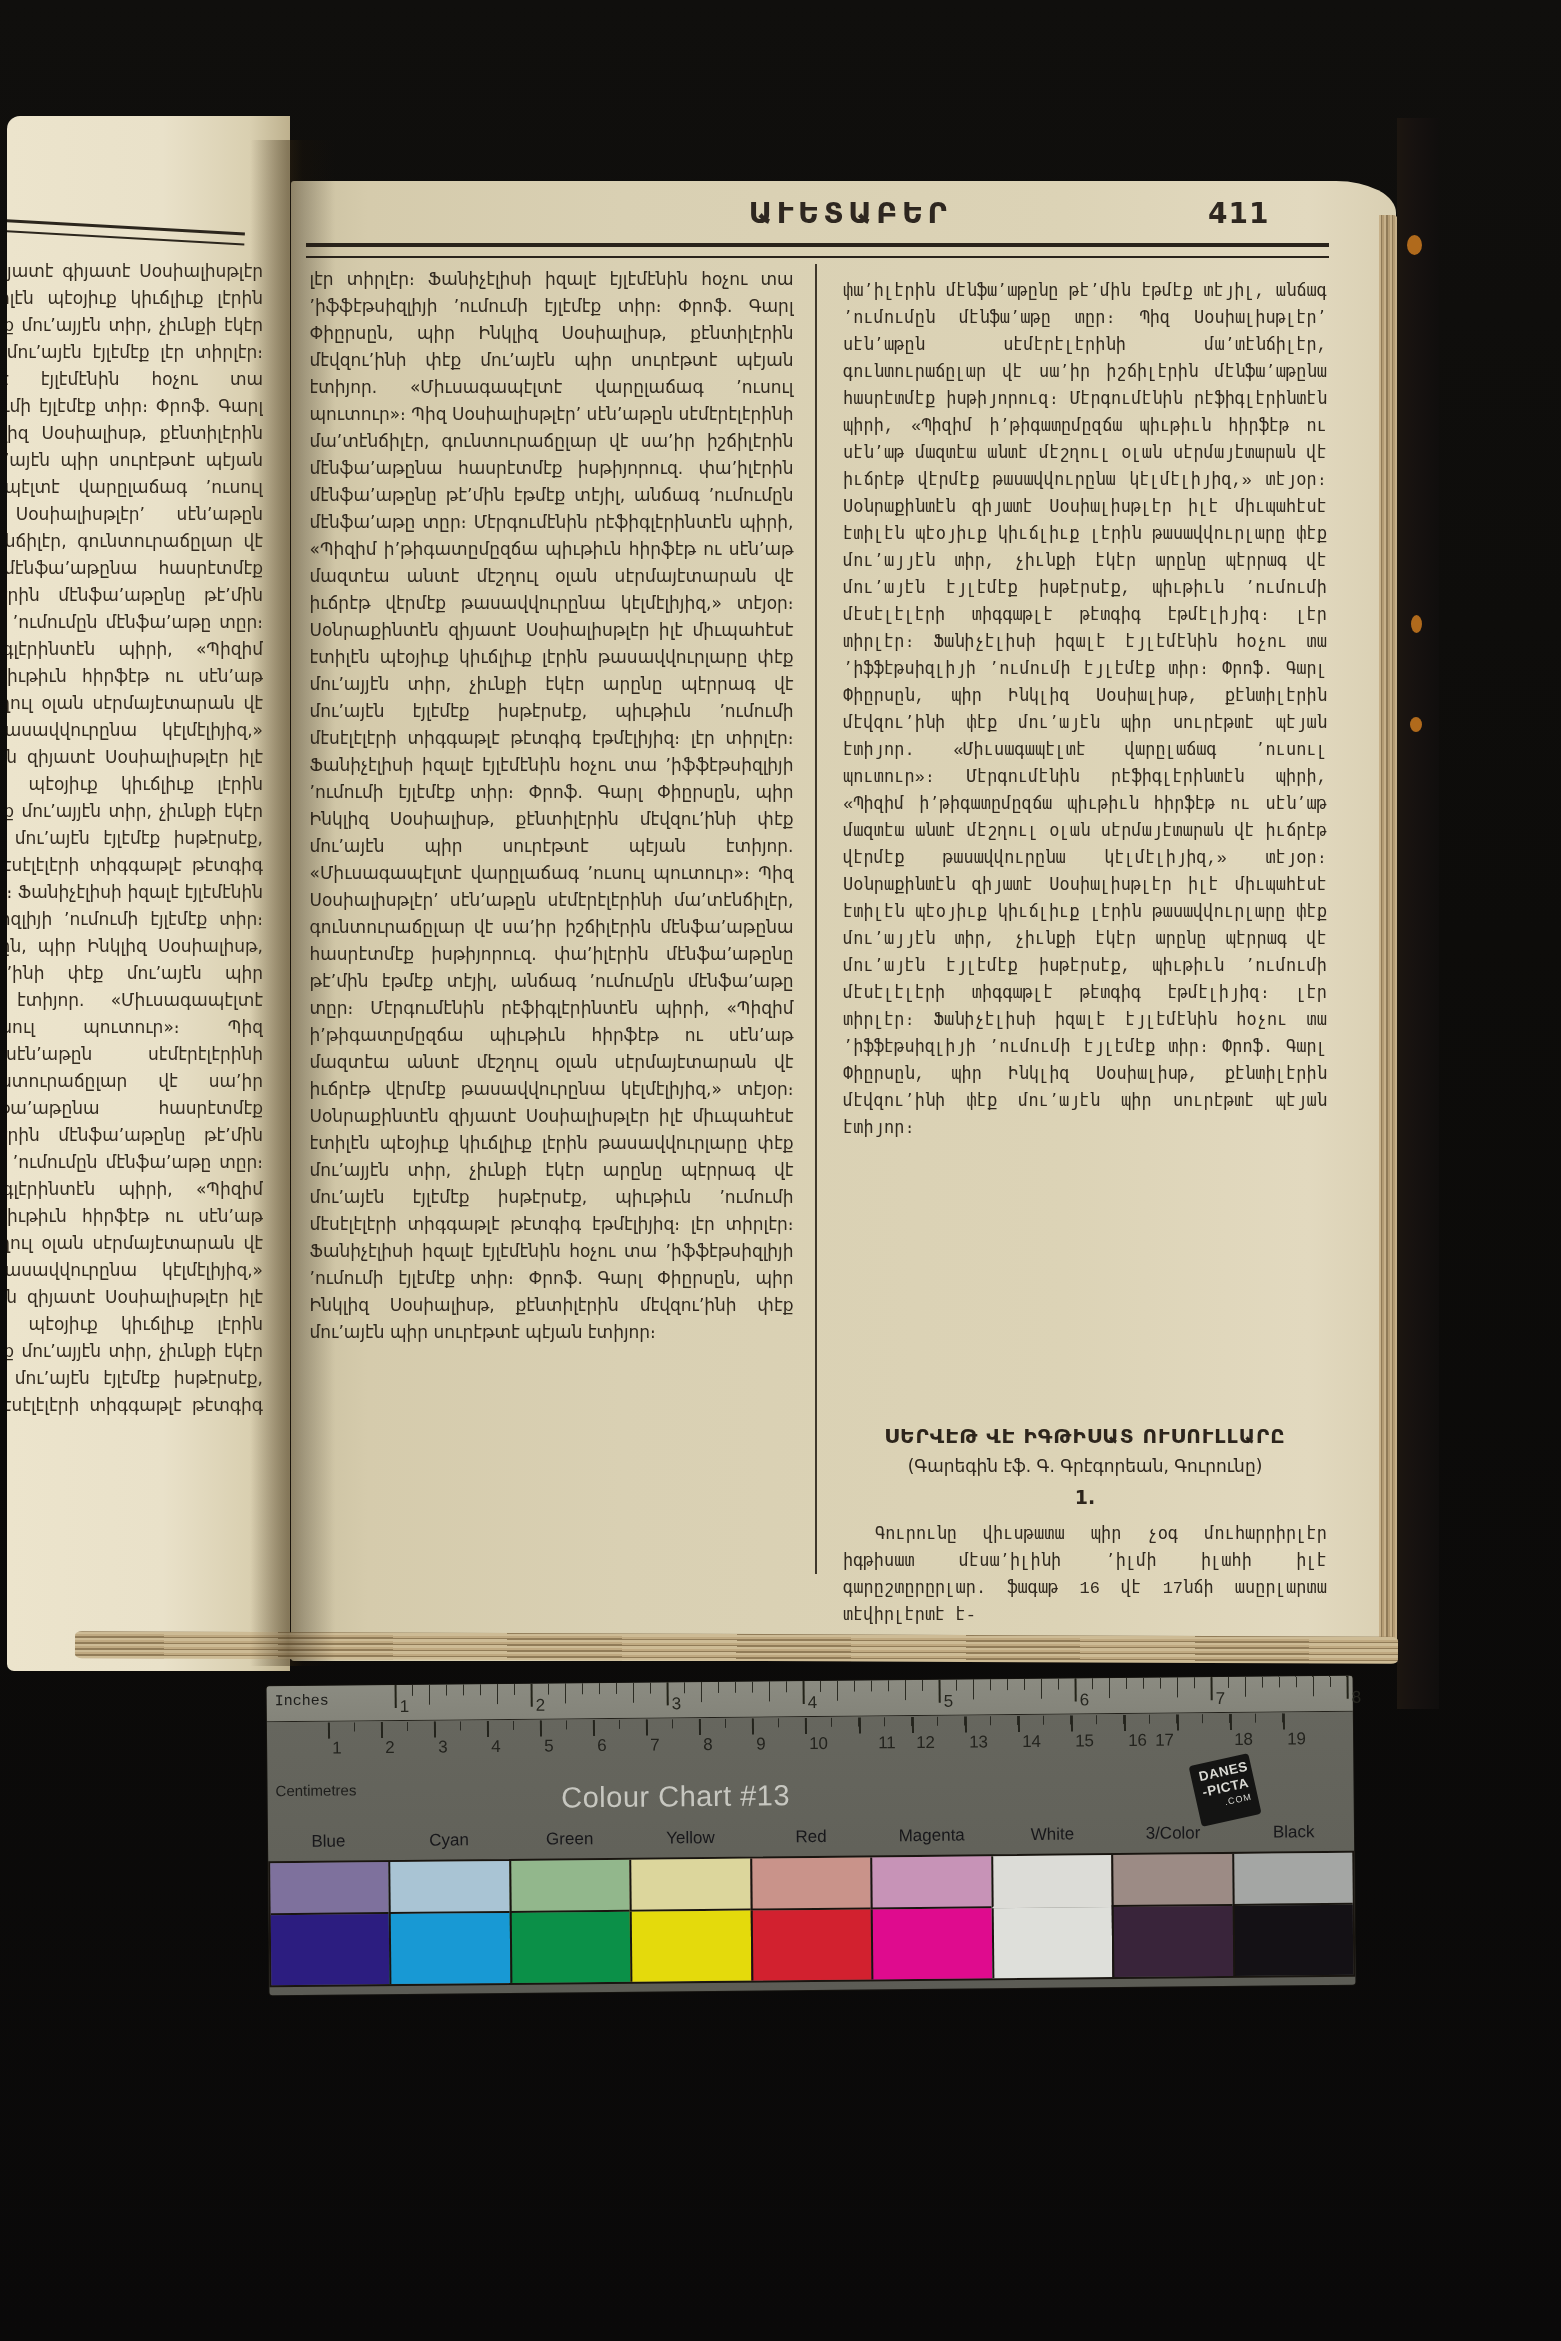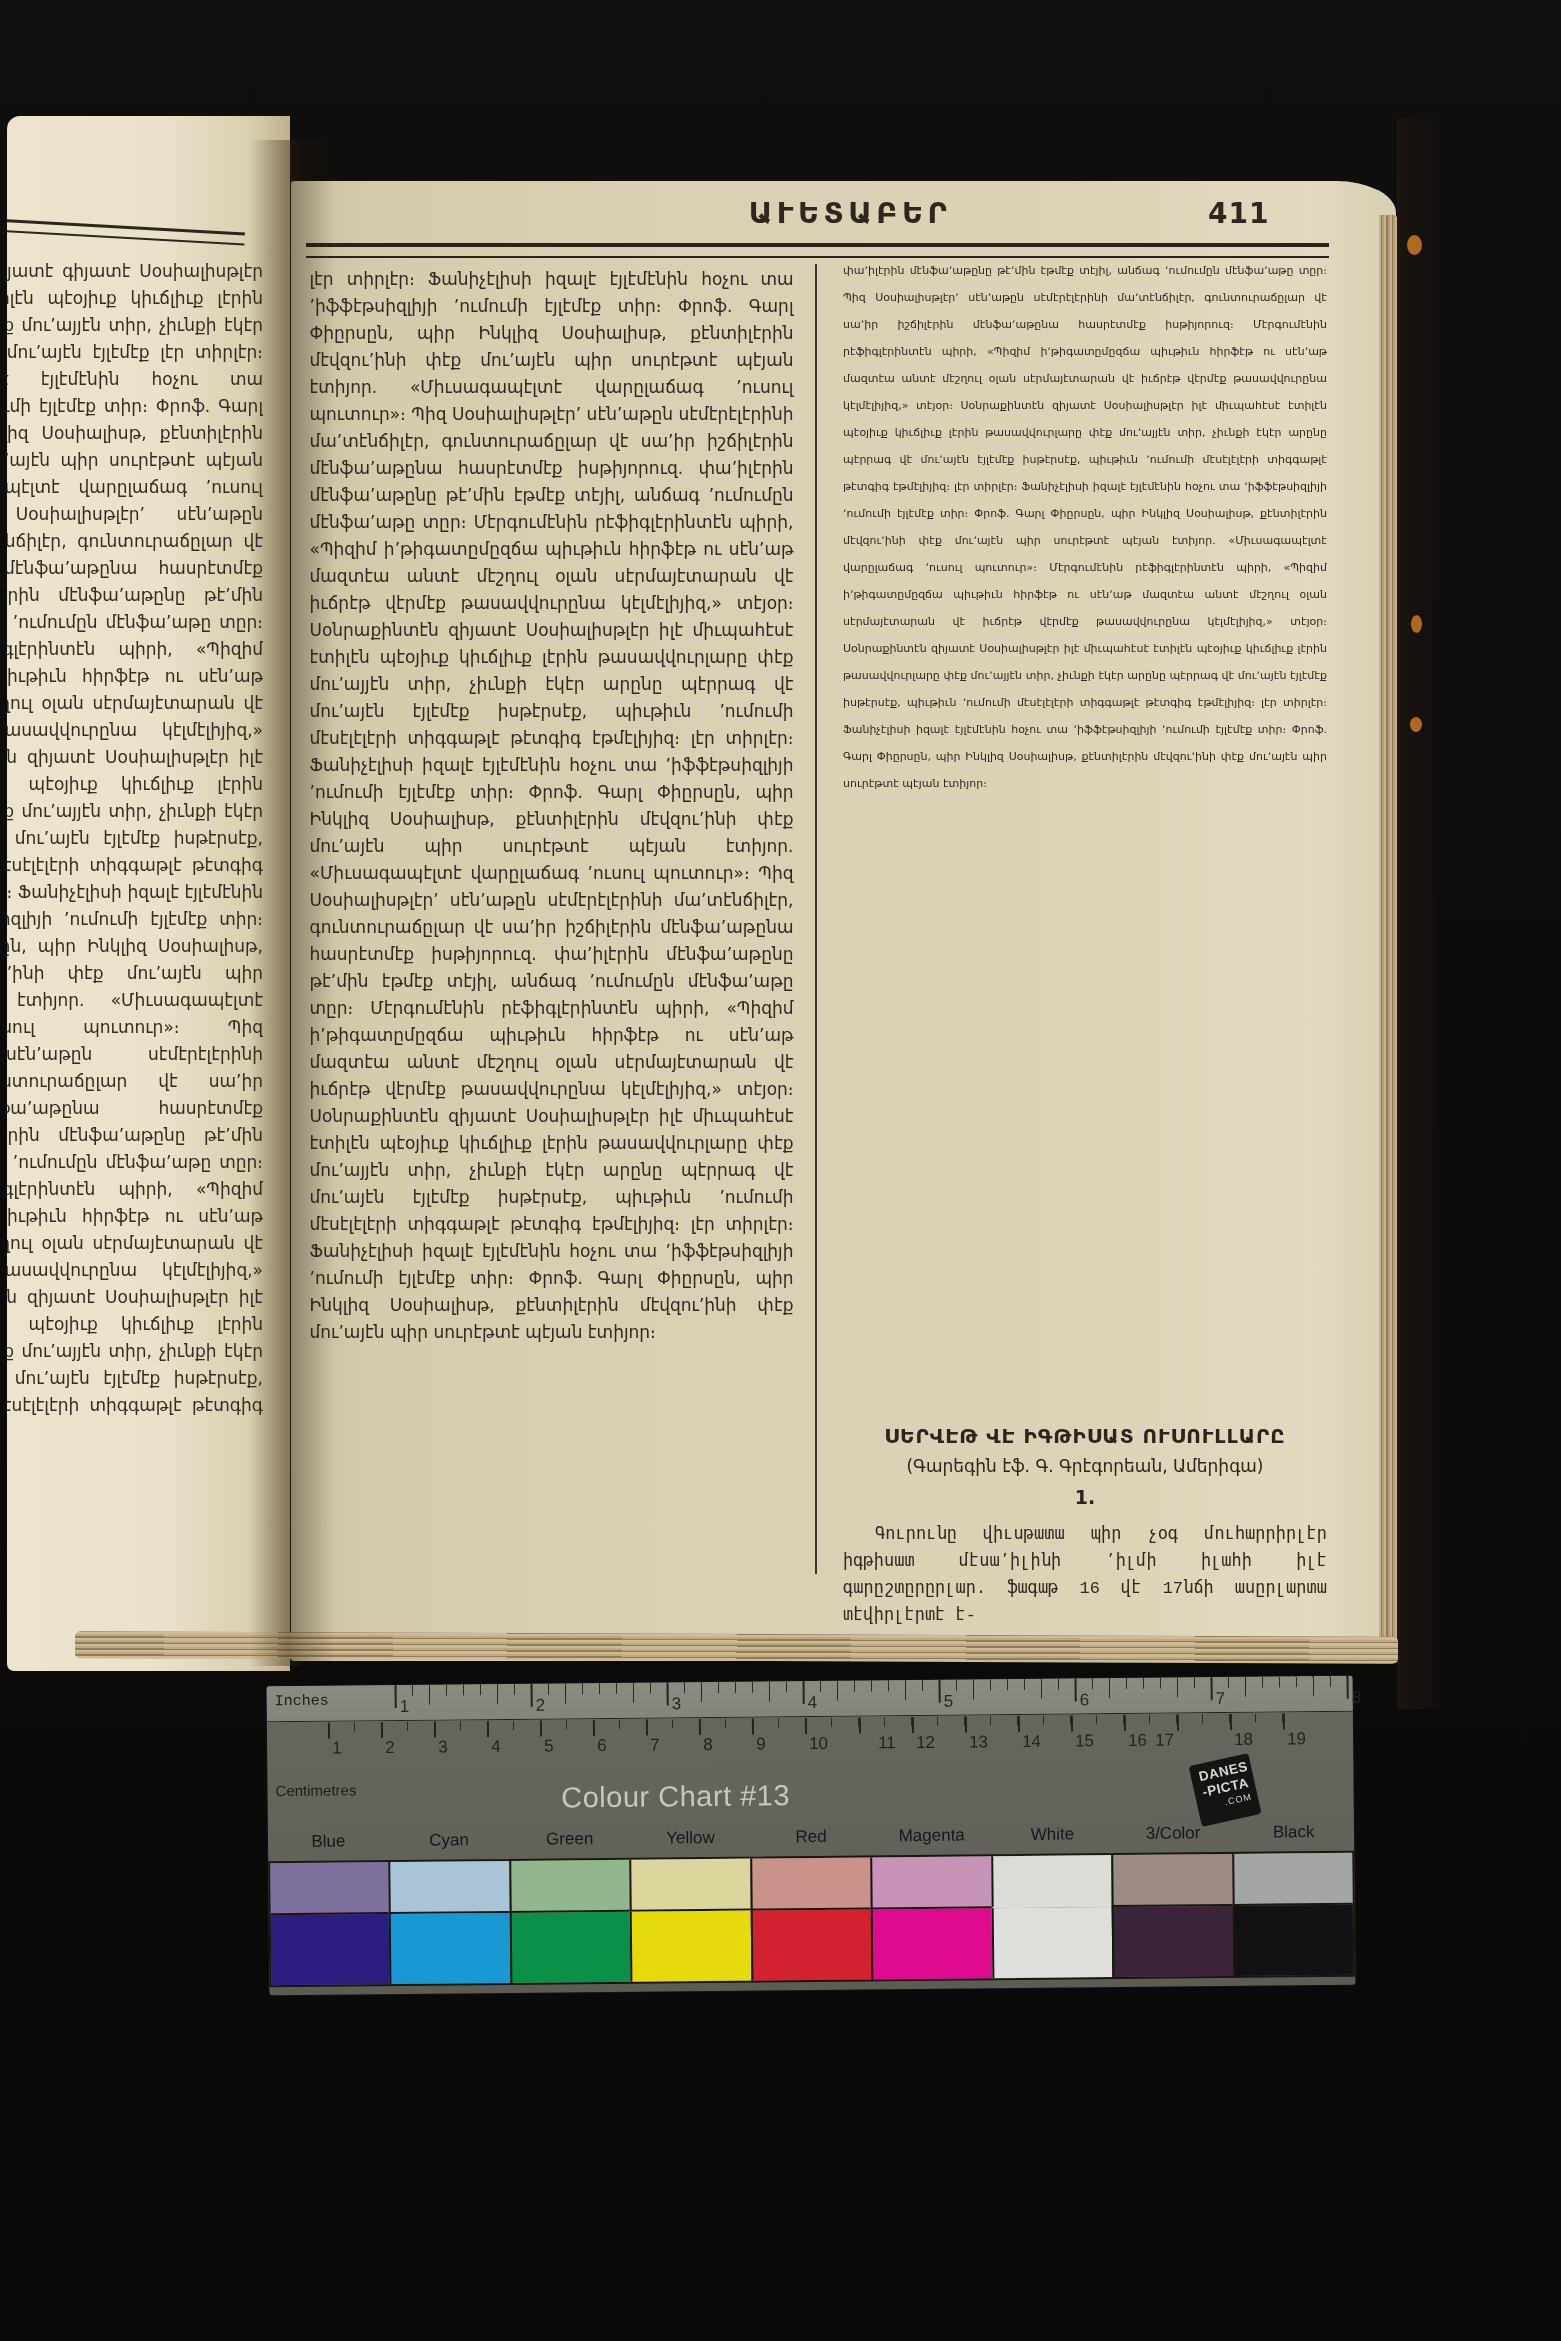--- a/index.html
+++ b/index.html
@@ -23,22 +23,22 @@
     background:linear-gradient(90deg,#c9bf9f 0%,#d5cbac 7%,#d9d0b3 30%,#dcd3b6 70%,#e2d9bf 92%,#d9cfb2 100%);
     border-radius:3px 60px 10px 3px / 3px 32px 10px 3px;}
   .page-header-title{position:absolute;left:559px;top:15px;transform:translateX(-50%);
     font-size:29px;font-weight:bold;letter-spacing:4.5px;color:#2e2720;}
   .page-number{position:absolute;left:917px;top:16px;font-size:28px;font-weight:bold;color:#2e2720;letter-spacing:1px;}
   .header-rule{position:absolute;left:15px;top:62px;width:1023px;height:8.5px;
     border-top:4px solid #29231b;border-bottom:2px solid #29231b;}
   .col1{position:absolute;left:18.5px;top:85px;width:484px;height:1306px;overflow:hidden;
     font-size:17px;line-height:27px;text-align:justify;color:#31291f;}
   .col-divider{position:absolute;left:524px;top:83px;width:1.5px;height:1310px;background:#3f382c;}
-  .col2-top{position:absolute;left:552px;top:76px;width:484px;height:1150px;overflow:hidden;
-    font-size:11px;line-height:27px;text-align:justify;color:#31291f;}
+  .col2-top{position:absolute;left:552px;top:97px;width:484px;height:1150px;overflow:hidden;
+    font-size:17px;line-height:27px;text-align:justify;color:#31291f;font-family:Liberation Mono, monospace;}
   .col2-bottom{position:absolute;left:552px;top:1240px;width:484px;height:334px;overflow:hidden;color:#2d251c;}
   .sec-h1{font-size:20px;font-weight:bold;text-align:center;letter-spacing:1px;margin:3px 0 8px 0;}
   .sec-h2{font-size:17px;text-align:center;margin:0 0 10px 0;}
   .sec-num{font-size:19px;font-weight:bold;text-align:center;margin:0 0 13px 0;}
   .col2-end{font-size:17px;line-height:27px;text-align:justify;text-indent:32px;color:#31291f;font-family:Liberation Mono, monospace;}
 
   
   .right-edge-stack{position:absolute;left:1379px;top:215px;width:19px;height:1441px;
     background:repeating-linear-gradient(90deg,#c7b18a 0 2px,#8f7a57 2px 3.5px,#b49c74 3.5px 5.5px);
     border-radius:0 5px 5px 0;}
@@ -108,21 +108,21 @@
 
   <div class="right-page">
     <div class="page-header-title">ԱՒԵՏԱԲԵՐ</div>
     <div class="page-number">411</div>
     <div class="header-rule"></div>
     <div class="col1">լէր տիրլէր։ Ֆանիչէլիսի իզալէ էյլէմէնին հօչու տա ՚իֆֆէթսիզլիյի ՚ումումի էյլէմէք տիր։ Փրոֆ. Գարլ Փիըրսըն, պիր Ինկլիզ Սօսիալիսթ, քէնտիլէրին մէվզու՚ինի փէք մու՚այէն պիր սուրէթտէ պէյան էտիյոր. «Միւսագապէլտէ վարըլաճագ ՚ուսուլ պուտուր»։ Պիզ Սօսիալիսթլէր՚ սէն՚աթըն սէմէրէլէրինի մա՚տէնճիլէր, գունտուրաճըլար վէ սա՚իր իշճիլէրին մէնֆա՚աթընա հասրէտմէք իսթիյորուզ. փա՚իլէրին մէնֆա՚աթընը թէ՚մին էթմէք տէյիլ, անճագ ՚ումումըն մէնֆա՚աթը տըր։ Մէրգումէնին րէֆիգլէրինտէն պիրի, «Պիզիմ ի՚թիգատըմըզճա պիւթիւն հիրֆէթ ու սէն՚աթ մազտէա անտէ մէշղուլ օլան սէրմայէտարան վէ իւճրէթ վէրմէք թասավվուրընա կէլմէլիյիզ,» տէյօր։ Սօնրաքինտէն զիյատէ Սօսիալիսթլէր իլէ միւպահէսէ էտիլէն պէօյիւք կիւճլիւք լէրին թասավվուրլարը փէք մու՚այյէն տիր, չիւնքի էկէր արընը պէրրագ վէ մու՚այէն էյլէմէք իսթէրսէք, պիւթիւն ՚ումումի մէսէլէլէրի տիգգաթլէ թէտգիգ էթմէլիյիզ։ լէր տիրլէր։ Ֆանիչէլիսի իզալէ էյլէմէնին հօչու տա ՚իֆֆէթսիզլիյի ՚ումումի էյլէմէք տիր։ Փրոֆ. Գարլ Փիըրսըն, պիր Ինկլիզ Սօսիալիսթ, քէնտիլէրին մէվզու՚ինի փէք մու՚այէն պիր սուրէթտէ պէյան էտիյոր. «Միւսագապէլտէ վարըլաճագ ՚ուսուլ պուտուր»։ Պիզ Սօսիալիսթլէր՚ սէն՚աթըն սէմէրէլէրինի մա՚տէնճիլէր, գունտուրաճըլար վէ սա՚իր իշճիլէրին մէնֆա՚աթընա հասրէտմէք իսթիյորուզ. փա՚իլէրին մէնֆա՚աթընը թէ՚մին էթմէք տէյիլ, անճագ ՚ումումըն մէնֆա՚աթը տըր։ Մէրգումէնին րէֆիգլէրինտէն պիրի, «Պիզիմ ի՚թիգատըմըզճա պիւթիւն հիրֆէթ ու սէն՚աթ մազտէա անտէ մէշղուլ օլան սէրմայէտարան վէ իւճրէթ վէրմէք թասավվուրընա կէլմէլիյիզ,» տէյօր։ Սօնրաքինտէն զիյատէ Սօսիալիսթլէր իլէ միւպահէսէ էտիլէն պէօյիւք կիւճլիւք լէրին թասավվուրլարը փէք մու՚այյէն տիր, չիւնքի էկէր արընը պէրրագ վէ մու՚այէն էյլէմէք իսթէրսէք, պիւթիւն ՚ումումի մէսէլէլէրի տիգգաթլէ թէտգիգ էթմէլիյիզ։ լէր տիրլէր։ Ֆանիչէլիսի իզալէ էյլէմէնին հօչու տա ՚իֆֆէթսիզլիյի ՚ումումի էյլէմէք տիր։ Փրոֆ. Գարլ Փիըրսըն, պիր Ինկլիզ Սօսիալիսթ, քէնտիլէրին մէվզու՚ինի փէք մու՚այէն պիր սուրէթտէ պէյան էտիյոր։</div>
     <div class="col-divider"></div>
     <div class="col2-top">փա՚իլէրին մէնֆա՚աթընը թէ՚մին էթմէք տէյիլ, անճագ ՚ումումըն մէնֆա՚աթը տըր։ Պիզ Սօսիալիսթլէր՚ սէն՚աթըն սէմէրէլէրինի մա՚տէնճիլէր, գունտուրաճըլար վէ սա՚իր իշճիլէրին մէնֆա՚աթընա հասրէտմէք իսթիյորուզ։ Մէրգումէնին րէֆիգլէրինտէն պիրի, «Պիզիմ ի՚թիգատըմըզճա պիւթիւն հիրֆէթ ու սէն՚աթ մազտէա անտէ մէշղուլ օլան սէրմայէտարան վէ իւճրէթ վէրմէք թասավվուրընա կէլմէլիյիզ,» տէյօր։ Սօնրաքինտէն զիյատէ Սօսիալիսթլէր իլէ միւպահէսէ էտիլէն պէօյիւք կիւճլիւք լէրին թասավվուրլարը փէք մու՚այյէն տիր, չիւնքի էկէր արընը պէրրագ վէ մու՚այէն էյլէմէք իսթէրսէք, պիւթիւն ՚ումումի մէսէլէլէրի տիգգաթլէ թէտգիգ էթմէլիյիզ։ լէր տիրլէր։ Ֆանիչէլիսի իզալէ էյլէմէնին հօչու տա ՚իֆֆէթսիզլիյի ՚ումումի էյլէմէք տիր։ Փրոֆ. Գարլ Փիըրսըն, պիր Ինկլիզ Սօսիալիսթ, քէնտիլէրին մէվզու՚ինի փէք մու՚այէն պիր սուրէթտէ պէյան էտիյոր. «Միւսագապէլտէ վարըլաճագ ՚ուսուլ պուտուր»։ Մէրգումէնին րէֆիգլէրինտէն պիրի, «Պիզիմ ի՚թիգատըմըզճա պիւթիւն հիրֆէթ ու սէն՚աթ մազտէա անտէ մէշղուլ օլան սէրմայէտարան վէ իւճրէթ վէրմէք թասավվուրընա կէլմէլիյիզ,» տէյօր։ Սօնրաքինտէն զիյատէ Սօսիալիսթլէր իլէ միւպահէսէ էտիլէն պէօյիւք կիւճլիւք լէրին թասավվուրլարը փէք մու՚այյէն տիր, չիւնքի էկէր արընը պէրրագ վէ մու՚այէն էյլէմէք իսթէրսէք, պիւթիւն ՚ումումի մէսէլէլէրի տիգգաթլէ թէտգիգ էթմէլիյիզ։ լէր տիրլէր։ Ֆանիչէլիսի իզալէ էյլէմէնին հօչու տա ՚իֆֆէթսիզլիյի ՚ումումի էյլէմէք տիր։ Փրոֆ. Գարլ Փիըրսըն, պիր Ինկլիզ Սօսիալիսթ, քէնտիլէրին մէվզու՚ինի փէք մու՚այէն պիր սուրէթտէ պէյան էտիյոր։</div>
     <div class="col2-bottom">
       <div class="sec-h1">ՍԵՐՎԷԹ ՎԷ ԻԳԹԻՍԱՏ ՈՒՍՈՒԼԼԱՐԸ</div>
-      <div class="sec-h2">(Գարեգին էֆ. Գ. Գրէգորեան, Ամերիգա)</div>
+      <div class="sec-h2">(Գարեգին էֆ. Գ. Գրէգորեան, Գուրունը)</div>
       <div class="sec-num">1.</div>
       <div class="col2-end">Գուրունը վիւսթատա պիր չօգ մուհարրիրլէր իգթիսատ մէսա՚իլինի ՚իլմի իլահի իլէ գարըշտըրըրլար. ֆագաթ 16 վէ 17նճի ասըրլարտա տէվիրլէրտէ է-</div>
     </div>
   </div>
 
   <div class="gutter-shadow"></div>
   <div class="right-edge-stack"></div>
   <div class="cover-strip">
   </div>
   <div class="cover-blob blob1"></div>

